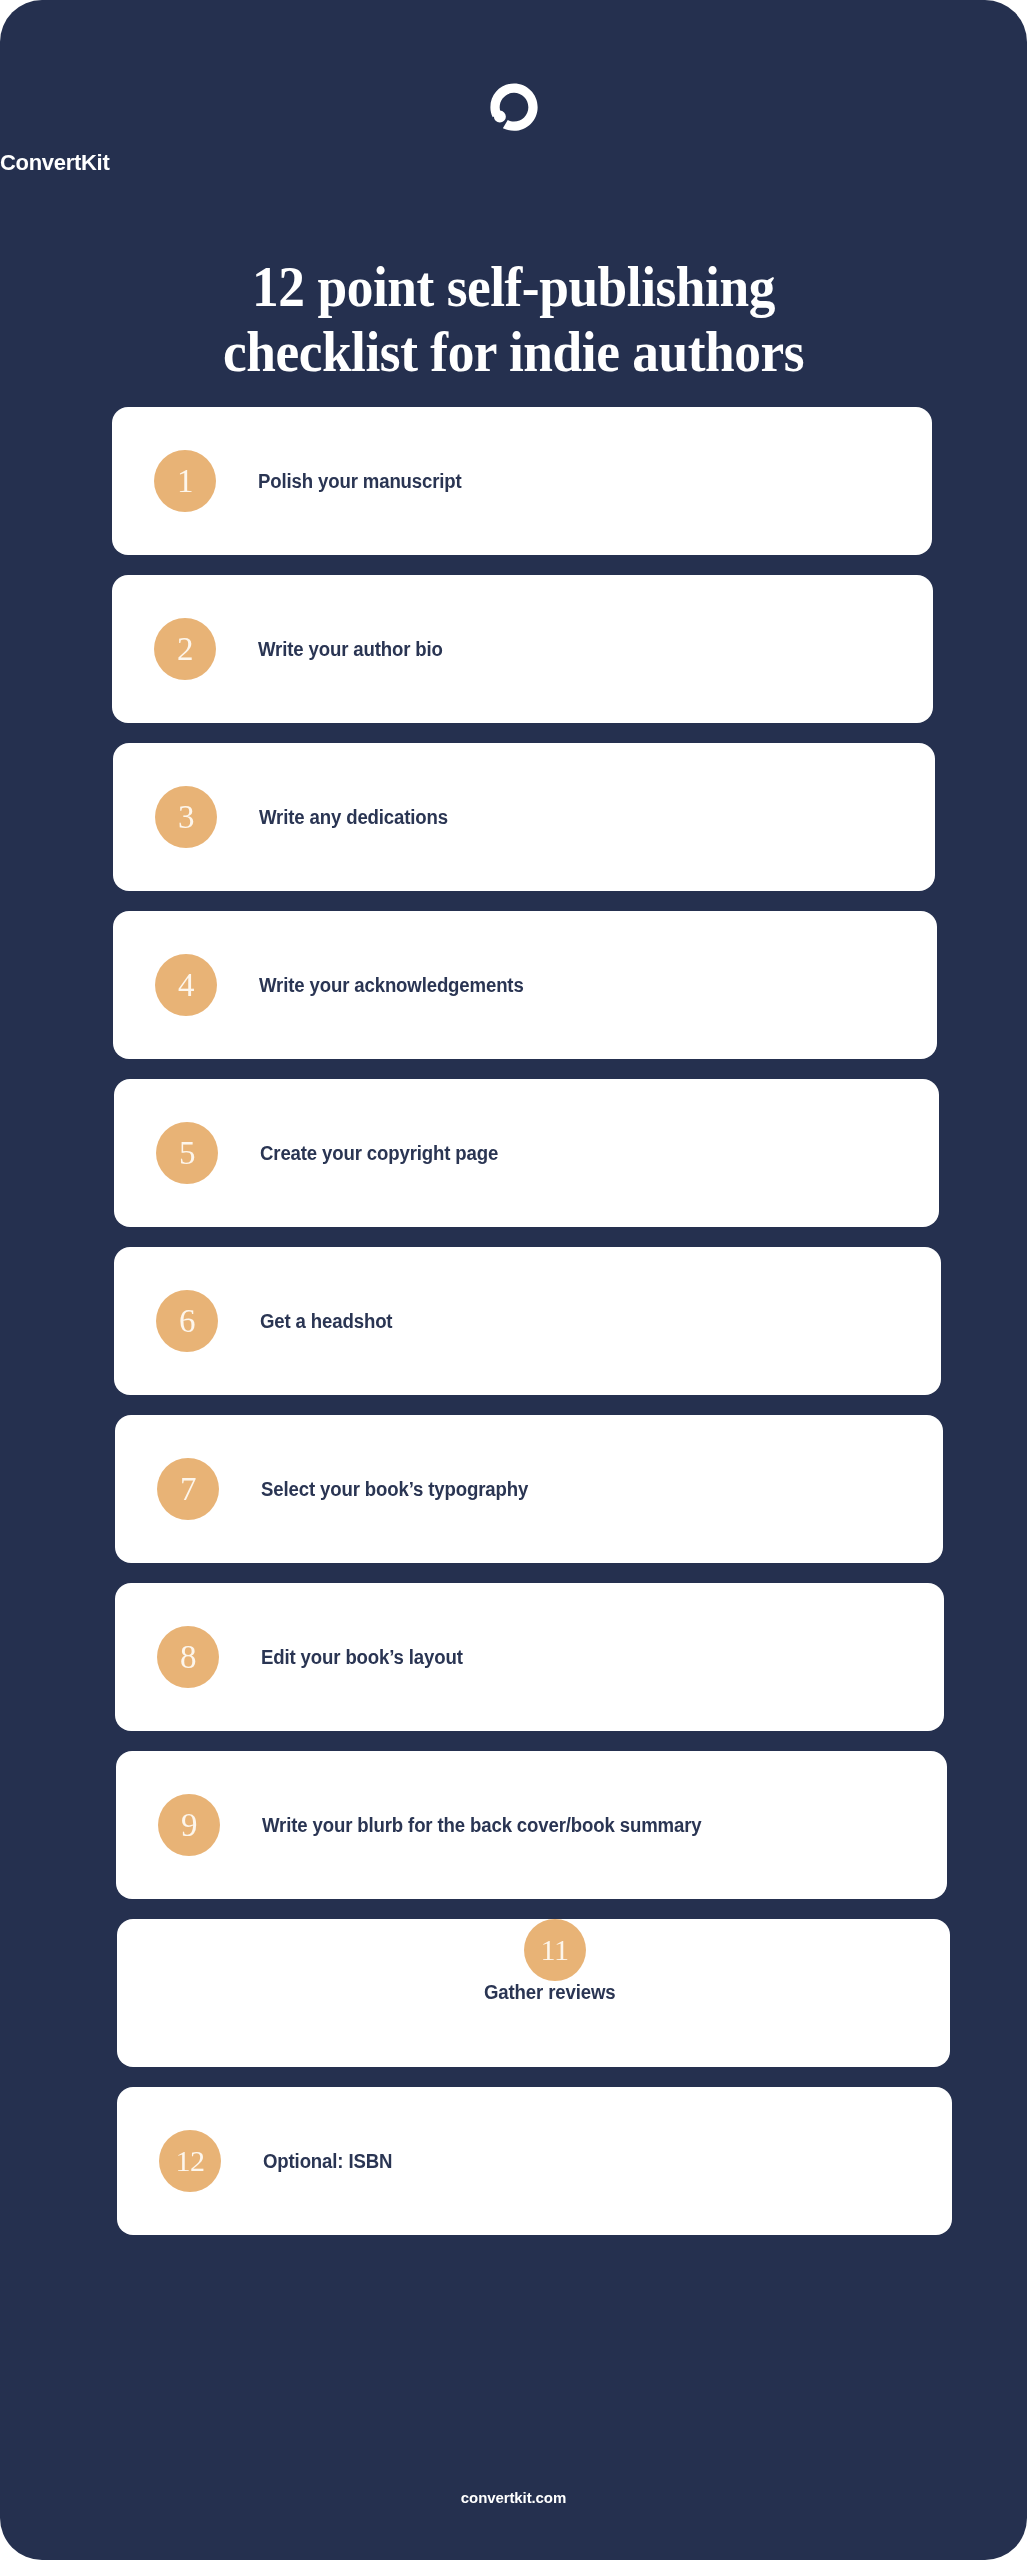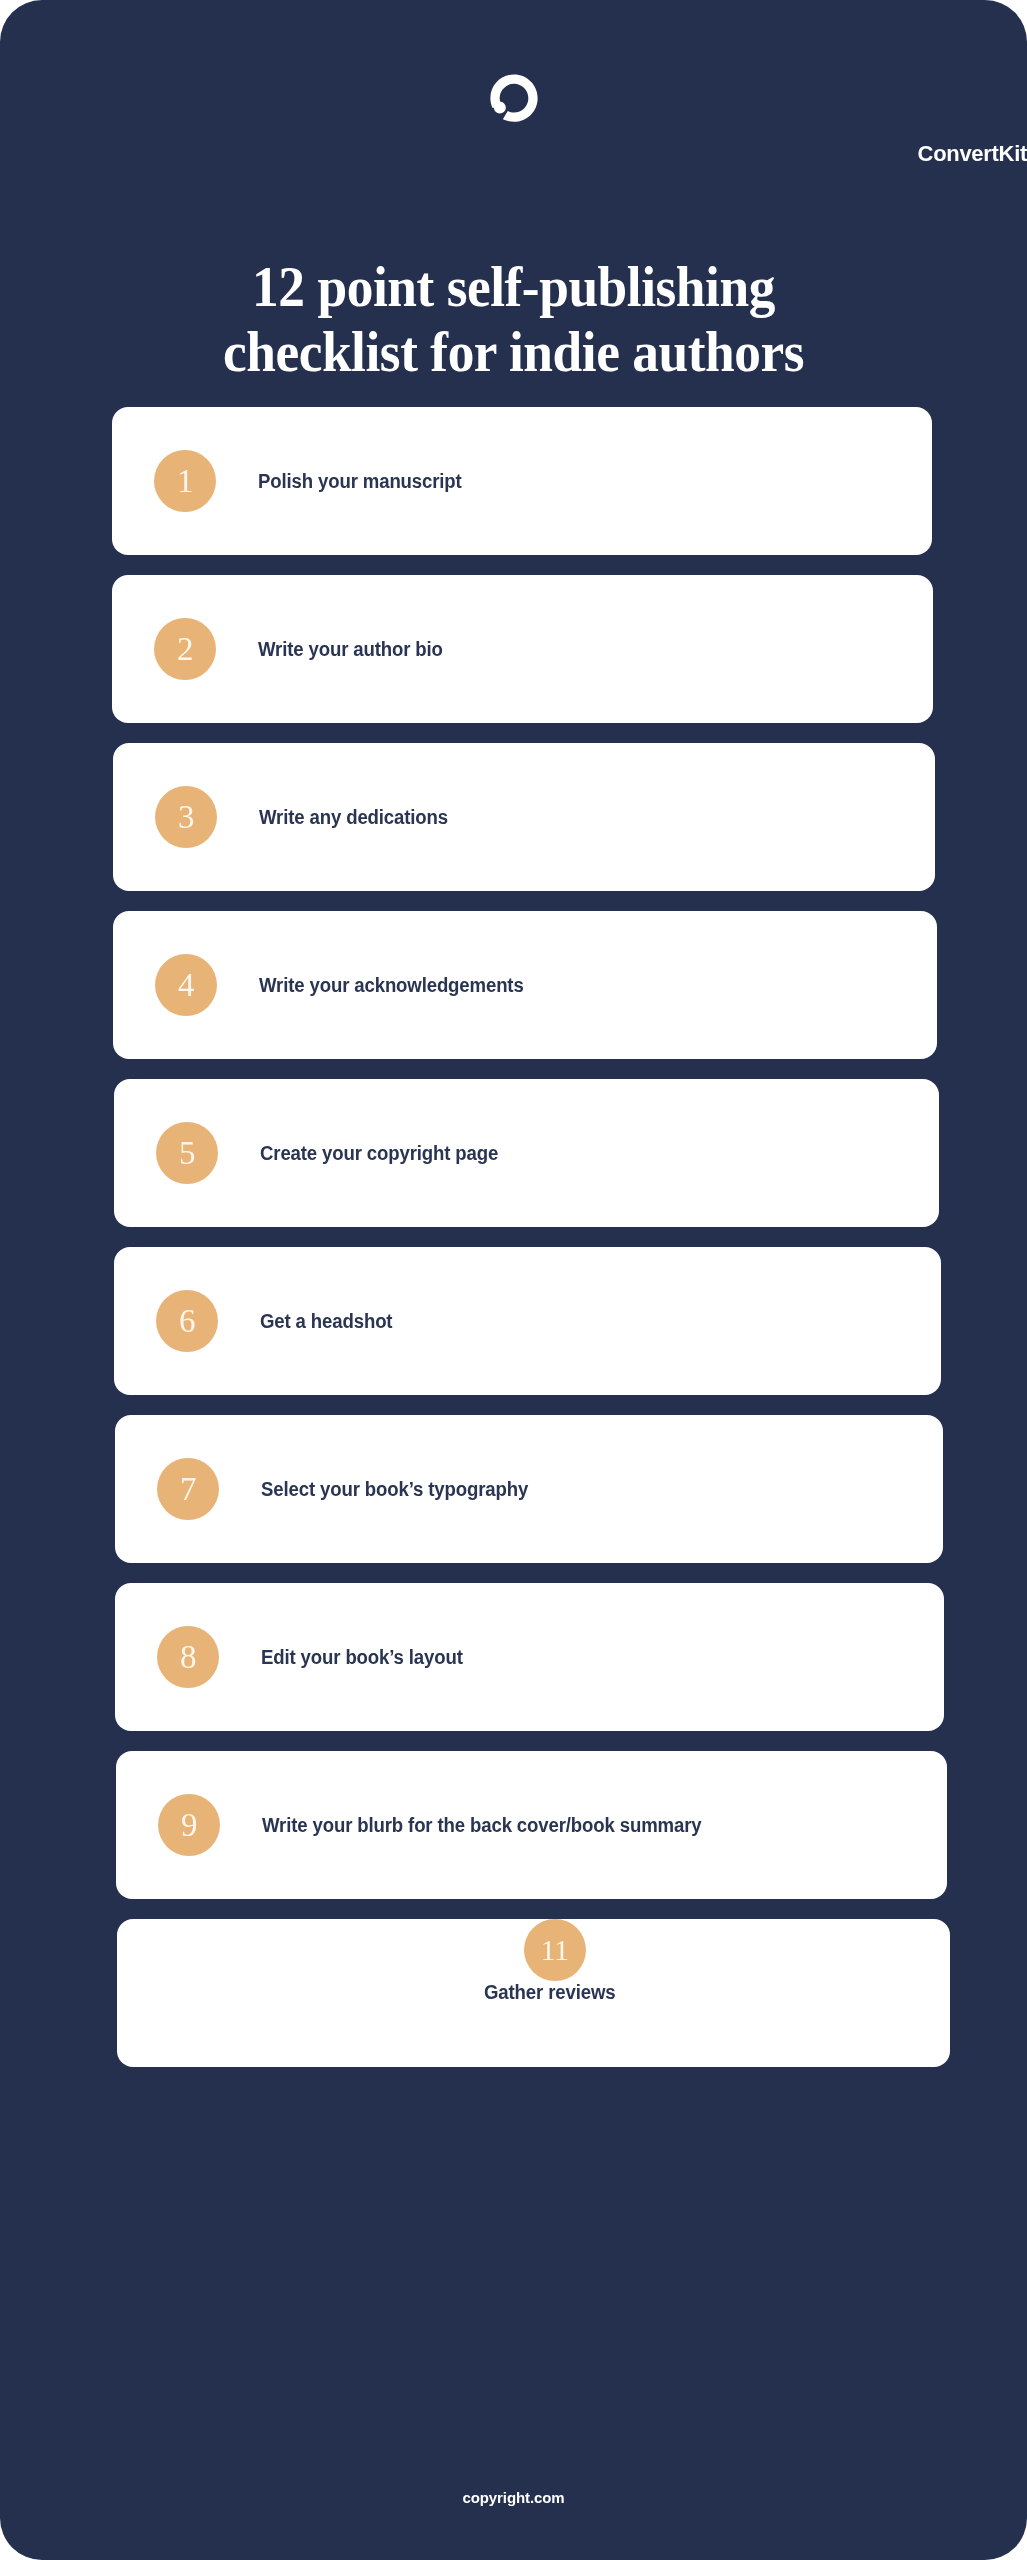--- a/index.html
+++ b/index.html
@@ -20,24 +20,24 @@
     height: 2560px;
     background: #25304f;
     border-radius: 42px;
     box-sizing: border-box;
     overflow: hidden;
   }
 
   
   .brand {
     position: absolute;
-    top: 72px;
-    left: 0;
-    width: 100%;
-    text-align: right;
+    top: 81px;
+    left: 0;
+    width: 100%;
+    text-align: left;
   }
   .logo-mark {
     display: block;
     margin: 0 auto;
     width: 54px;
     height: 54px;
   }
   .wordmark {
     display: block;
     margin-top: 15px;
@@ -203,18 +203,22 @@
       <div class="badge">9</div>
       <div class="card-label">Write your blurb for the back cover/book summary</div>
     </div>
 
 
     <div class="card w11">
       <div class="badge two-digit">11</div>
       <div class="card-label">Gather reviews</div>
     </div>
 
+    <div class="card w12">
+      <div class="badge two-digit">12</div>
+      <div class="card-label">Optional: ISBN</div>
+    </div>
 
   </div>
 
-  <div class="footer">copyright.com</div>
+  <div class="footer">convertkit.com</div>
 
 </div>
 
 </body></html>

